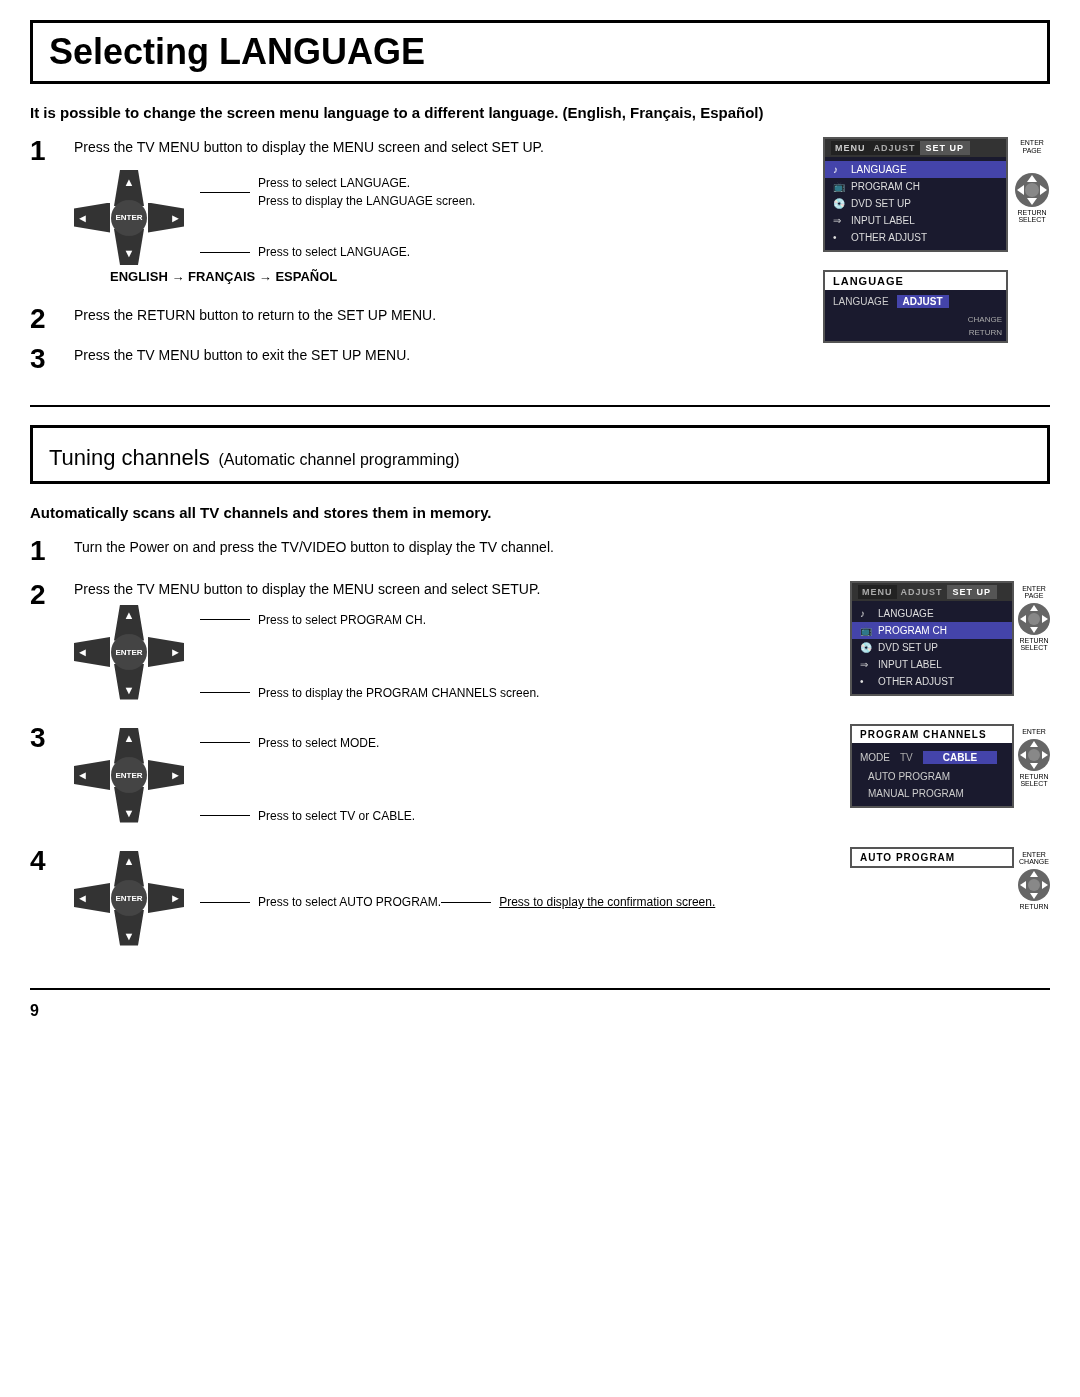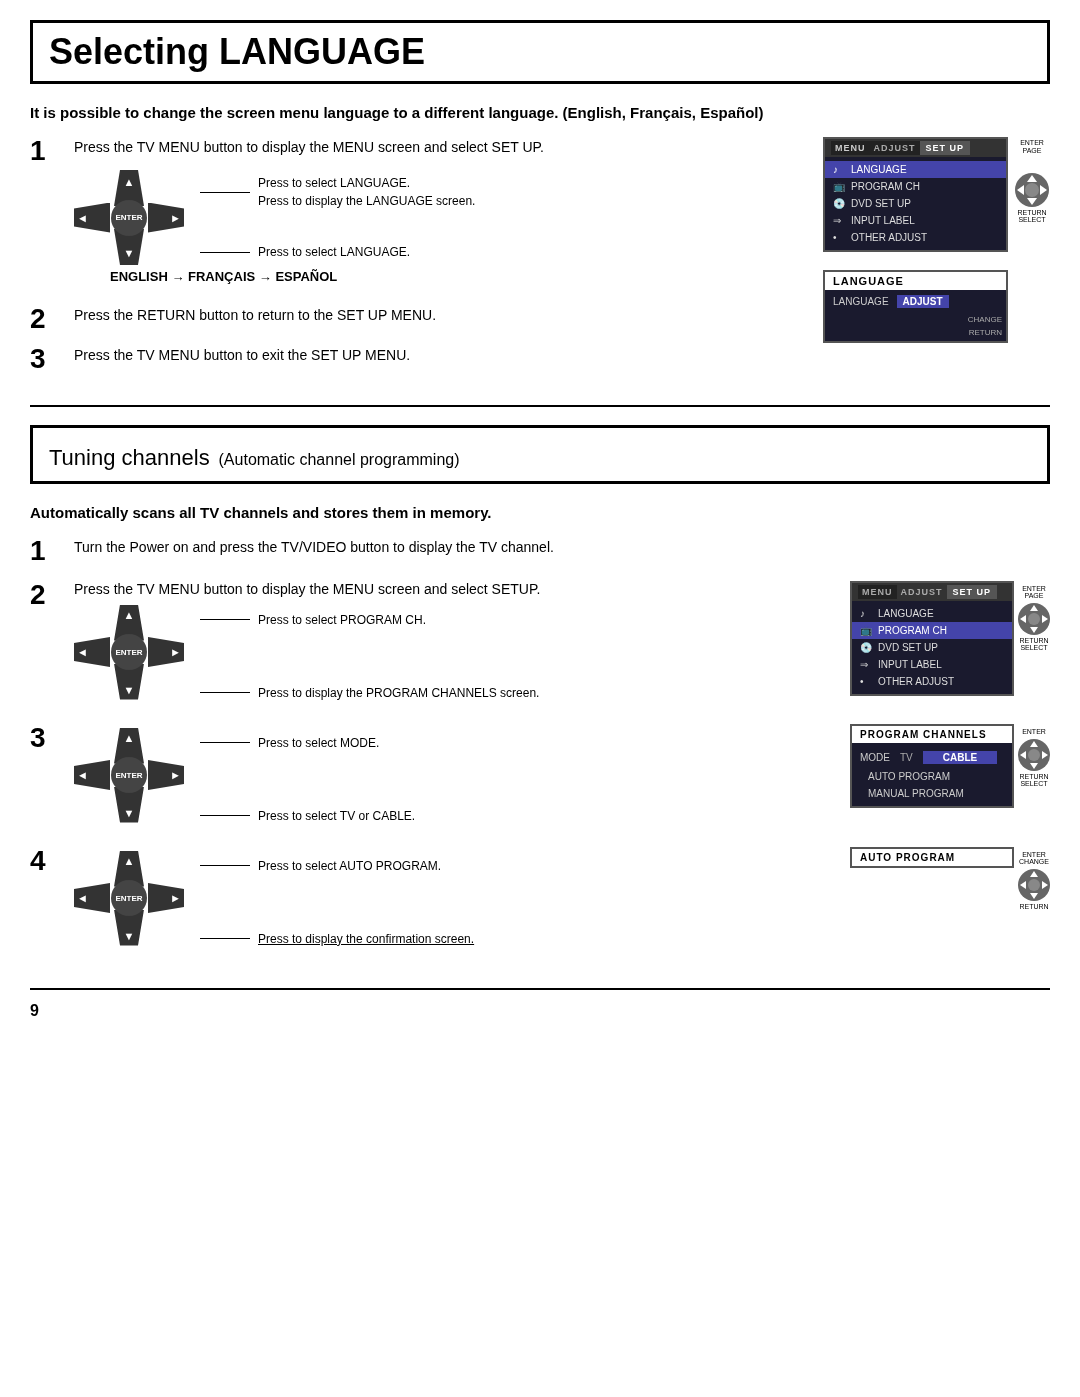--- a/index.html
+++ b/index.html
@@ -617,21 +617,21 @@
               <div style="width:30px; height:36px; bottom:0; left:50%; transform:translateX(-50%); position:absolute; background:#333; clip-path: polygon(0% 0%, 100% 0%, 80% 100%, 20% 100%);"></div>
               <div style="height:30px; width:36px; left:0; top:50%; transform:translateY(-50%); position:absolute; background:#333; clip-path: polygon(0% 20%, 0% 80%, 100% 100%, 100% 0%);"></div>
               <div style="height:30px; width:36px; right:0; top:50%; transform:translateY(-50%); position:absolute; background:#333; clip-path: polygon(0% 0%, 0% 100%, 100% 80%, 100% 20%);"></div>
               <div style="width:36px; height:36px; position:absolute; top:50%; left:50%; transform:translate(-50%,-50%); background:#444; border-radius:50%; display:flex; align-items:center; justify-content:center; color:#fff; font-size:8px; font-weight:bold; z-index:5;">ENTER</div>
               <div style="position:absolute; top:4px; left:50%; transform:translateX(-50%); color:#fff; font-size:11px; z-index:6;">▲</div>
               <div style="position:absolute; bottom:4px; left:50%; transform:translateX(-50%); color:#fff; font-size:11px; z-index:6;">▼</div>
               <div style="position:absolute; left:3px; top:50%; transform:translateY(-50%); color:#fff; font-size:11px; z-index:6;">◄</div>
               <div style="position:absolute; right:3px; top:50%; transform:translateY(-50%); color:#fff; font-size:11px; z-index:6;">►</div>
             </div>
           </div>
-          <div style="display:flex; flex-direction:column; justify-content:space-between; height:95px; padding-top:8px;">
+          <div style="display:flex; flex-direction:row; justify-content:space-between; height:95px; padding-top:8px;">
             <div style="display:flex; align-items:center; gap:8px;">
               <div style="width:50px; height:1px; background:#000;"></div>
               <div style="font-size:12px;">Press to select AUTO PROGRAM.</div>
             </div>
             <div style="display:flex; align-items:center; gap:8px;text-decoration:underline;">
               <div style="width:50px; height:1px; background:#000;"></div>
               <div style="font-size:12px;">Press to display the confirmation screen.</div>
             </div>
           </div>
         </div>

